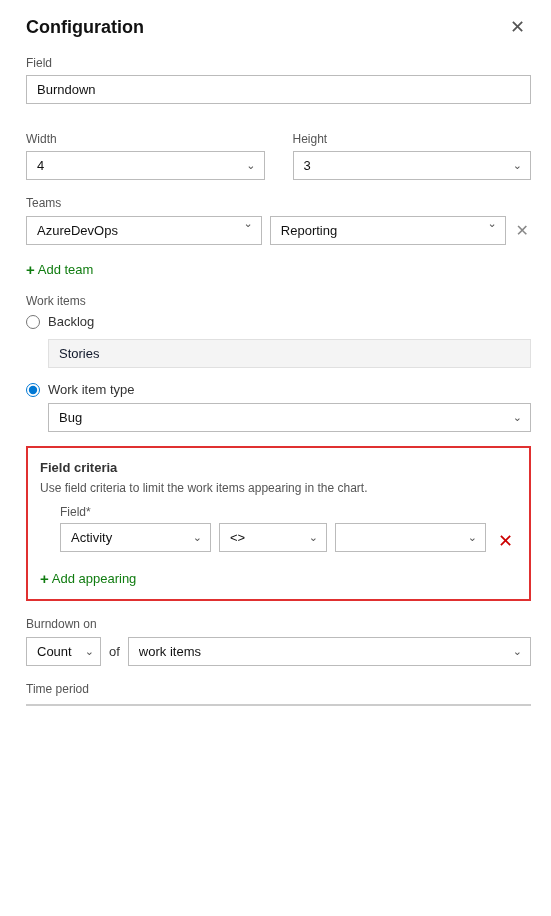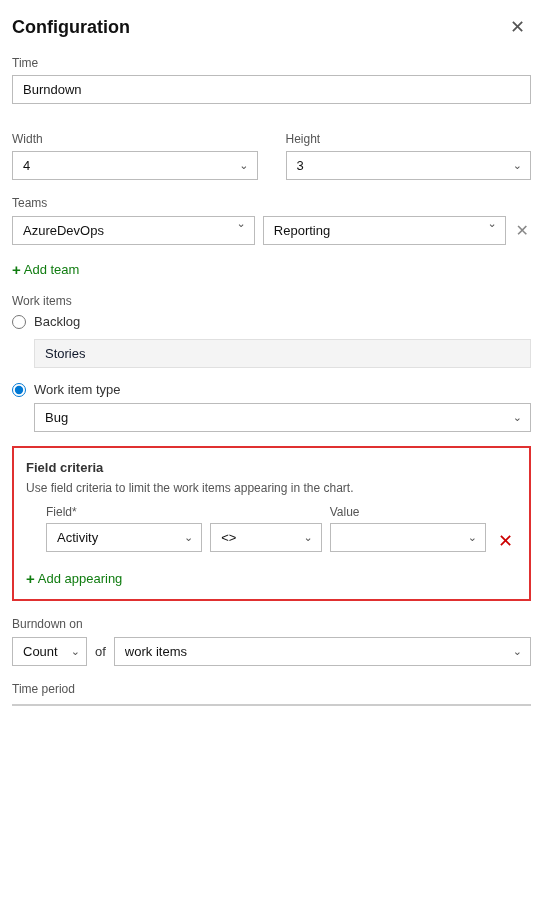--- a/index.html
+++ b/index.html
@@ -8,21 +8,21 @@
       font-size: 13px;
       background: #fff;
       width: 551px;
       min-height: 916px;
       color: #333;
     }
     .dialog {
       background: #fff;
       width: 551px;
       min-height: 916px;
-      padding: 16px 20px 16px 12px;
+      padding: 16px 20px 16px 26px;
       position: relative;
     }
     .dialog-header {
       display: flex;
       justify-content: space-between;
       align-items: center;
       margin-bottom: 18px;
     }
     .dialog-title {
       font-size: 18px;
@@ -303,21 +303,21 @@
 <body>
 
 <div class="dialog">
 
   <div class="dialog-header">
     <span class="dialog-title">Configuration</span>
     <button class="close-btn">✕</button>
   </div>
 
   <div>
-    <div class="field-label">Time</div>
+    <div class="field-label">Field</div>
     <input class="text-input" type="text" value="Burndown" style="">
   </div>
 
   <div class="row-two-col" style="margin-top:14px;">
     <div class="col-half">
       <div class="field-label">Width</div>
       <div class="select-wrapper">
         <select>
           <option>1</option>
           <option>2</option>
@@ -429,21 +429,20 @@
             <option selected="">&lt;&gt;</option>
             <option>&lt;</option>
             <option>&gt;</option>
             <option>&lt;=</option>
             <option>&gt;=</option>
           </select>
           <span class="select-arrow">⌄</span>
         </div>
       </div>
       <div class="criteria-col val-col">
-        <div class="criteria-field-label">Value</div>
         <div class="select-wrapper">
           <select>
           </select>
           <span class="select-arrow">⌄</span>
         </div>
       </div>
       <button class="remove-criteria-btn">✕</button>
     </div>
 
     <div style="margin-top:10px;">

